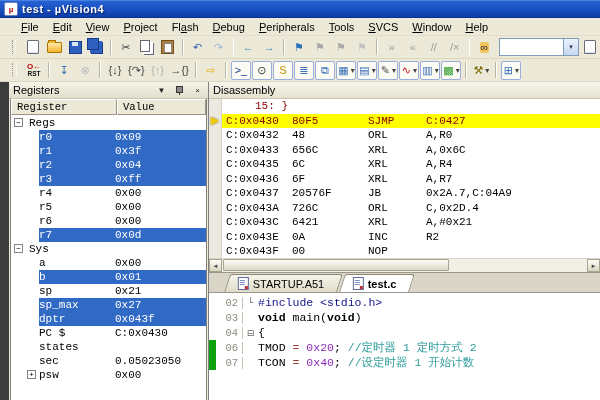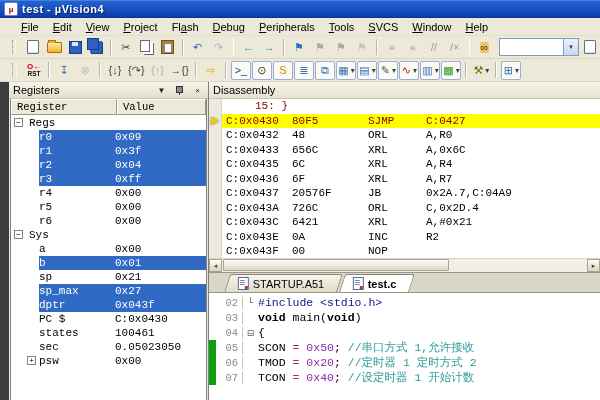--- a/index.html
+++ b/index.html
@@ -311,28 +311,29 @@
         </div>
         <div class="reg-tree">
             <div class="reg-row group"><span class="toggle">−</span><span class="gname">Regs</span></div>
             <div class="reg-row"><div class="reg-inner sel"><span class="rname">r0</span><span class="rval">0x09</span></div></div>
             <div class="reg-row"><div class="reg-inner sel"><span class="rname">r1</span><span class="rval">0x3f</span></div></div>
             <div class="reg-row"><div class="reg-inner sel"><span class="rname">r2</span><span class="rval">0x04</span></div></div>
             <div class="reg-row"><div class="reg-inner sel"><span class="rname">r3</span><span class="rval">0xff</span></div></div>
             <div class="reg-row"><div class="reg-inner"><span class="rname">r4</span><span class="rval">0x00</span></div></div>
             <div class="reg-row"><div class="reg-inner"><span class="rname">r5</span><span class="rval">0x00</span></div></div>
             <div class="reg-row"><div class="reg-inner"><span class="rname">r6</span><span class="rval">0x00</span></div></div>
+            <div class="reg-row"><div class="reg-inner sel"><span class="rname">r7</span><span class="rval">0x0d</span></div></div>
             <div class="reg-row group"><span class="toggle">−</span><span class="gname">Sys</span></div>
             <div class="reg-row"><div class="reg-inner"><span class="rname">a</span><span class="rval">0x00</span></div></div>
             <div class="reg-row"><div class="reg-inner sel"><span class="rname">b</span><span class="rval">0x01</span></div></div>
             <div class="reg-row"><div class="reg-inner"><span class="rname">sp</span><span class="rval">0x21</span></div></div>
             <div class="reg-row"><div class="reg-inner sel"><span class="rname">sp_max</span><span class="rval">0x27</span></div></div>
             <div class="reg-row"><div class="reg-inner sel"><span class="rname">dptr</span><span class="rval">0x043f</span></div></div>
             <div class="reg-row"><div class="reg-inner"><span class="rname">PC $</span><span class="rval">C:0x0430</span></div></div>
-            <div class="reg-row"><div class="reg-inner"><span class="rname">states</span><span class="rval">100461</span></div></div>
+            <div class="reg-row"><div class="reg-inner"><span class="rname">states</span></div></div>
             <div class="reg-row"><div class="reg-inner"><span class="rname">sec</span><span class="rval">0.05023050</span></div></div>
             <div class="reg-row"><span class="toggle child-toggle">+</span><div class="reg-inner"><span class="rname">psw</span><span class="rval">0x00</span></div></div>
           </div>
       </div>
     </div>
 
     <div class="right">
       <div class="disasm">
         <div class="panel-caption disasm-cap">
           <span>Disassembly</span>
@@ -366,20 +367,19 @@
             </div>
             <div class="tab active">
               <span class="doc-icon"></span>
               <span class="tab-label">test.c</span>
             </div>
           </div>
         <div class="code">
             <div class="cline"><span class="cov"></span><span class="lnum">02</span><span class="fold">└</span><span class="ctext"><span class="t-pp">#include &lt;stdio.h&gt;</span></span></div>
             <div class="cline"><span class="cov"></span><span class="lnum">03</span><span class="fold"></span><span class="ctext"><span class="t-kw">void</span><span class="t-pl"> main(</span><span class="t-kw">void</span><span class="t-pl">)</span></span></div>
             <div class="cline"><span class="cov"></span><span class="lnum">04</span><span class="fold">⊟</span><span class="ctext"><span class="t-pl">{</span></span></div>
-            <div class="cline"><span class="cov on"></span><span class="lnum">05</span><span class="fold"></span><span class="ctext"><span class="t-pl">SCON </span><span class="t-op">= </span><span class="t-num">0x50</span><span class="t-pl">; </span><span class="t-cm">//串口方式 1,允许接收</span></span></div>
             <div class="cline"><span class="cov on"></span><span class="lnum">06</span><span class="fold"></span><span class="ctext"><span class="t-pl">TMOD </span><span class="t-op">= </span><span class="t-num">0x20</span><span class="t-pl">; </span><span class="t-cm">//定时器 1 定时方式 2</span></span></div>
             <div class="cline"><span class="cov on"></span><span class="lnum">07</span><span class="fold"></span><span class="ctext"><span class="t-pl">TCON </span><span class="t-op">= </span><span class="t-num">0x40</span><span class="t-pl">; </span><span class="t-cm">//设定时器 1 开始计数</span></span></div>
           </div>
       </div>
     </div>
   </div>
 </div>
 
 </body></html>

